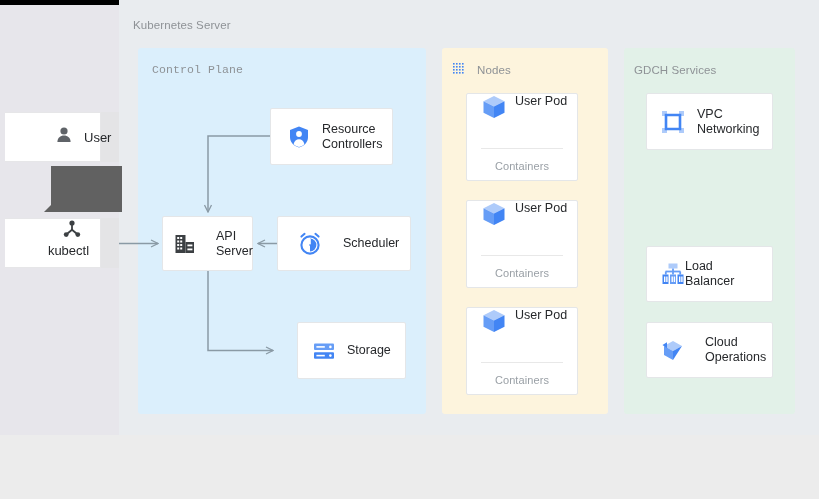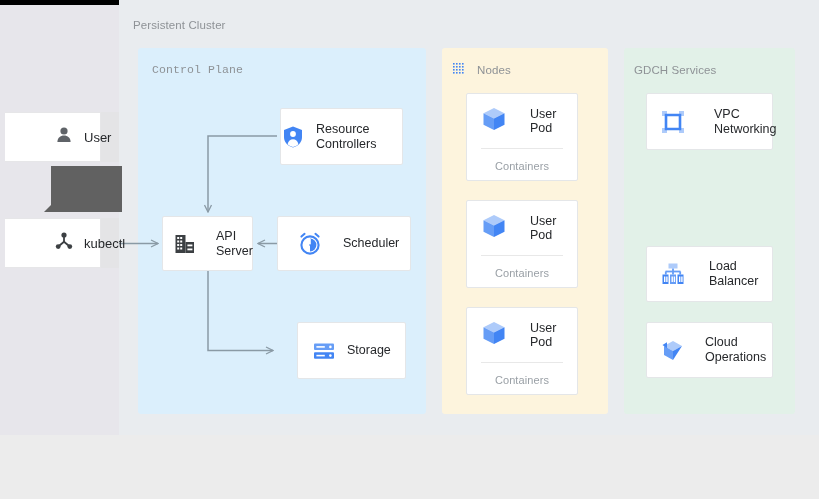--- a/index.html
+++ b/index.html
@@ -45,78 +45,78 @@
     font-size:12.5px;color:#26282b;line-height:15px;white-space:pre-line;
   }
 
   
   .actor{
     position:absolute;background:#fff;box-sizing:border-box;
     display:flex;align-items:center;border:1px solid #e6e6e8;border-left:none;padding-left:32px;
   }
   .actor .lbl{font-size:13px;color:#26282b;}
   #card-user{left:5px;top:112px;width:96px;height:50px;}
-  #card-kubectl{left:5px;top:218px;width:96px;height:50px;}
+  #card-kubectl{left:5px;top:218px;width:96px;height:50px;flex-direction:column;}
   .actor-shadow{position:absolute;background:#e4e4e6;}
   #shadow-user{left:101px;top:112px;width:18px;height:50px;}
   #shadow-kubectl{left:101px;top:218px;width:18px;height:50px;}
 
   
   #callout{
     position:absolute;left:51px;top:166px;width:71px;height:46px;background:#616161;
   }
   #callout-tail{
     position:absolute;left:44px;top:203px;width:0;height:0;
     border-style:solid;border-width:0 0 9px 9px;
     border-color:transparent transparent #616161 transparent;
   }
 
   
   #card-apiserver{left:162px;top:216px;width:91px;height:55px;padding-left:11px;gap:20px;}
-  #card-resource {left:280px;top:108px;width:123px;height:57px;padding-left:0;gap:11px;}
+  #card-resource {left:270px;top:108px;width:123px;height:57px;padding-left:16px;gap:11px;}
   #card-scheduler{left:277px;top:216px;width:134px;height:55px;padding-left:20px;gap:21px;}
   #card-storage  {left:277px;top:322px;width:109px;height:57px;padding-left:14px;gap:11px;margin-left:20px;}
 
   
   .pod{
     position:absolute;background:#fff;border:1px solid #e4e6e8;box-sizing:border-box;
     border-radius:2px;
   }
-  .pod-head{display:flex;align-items:center;height:54px;padding-left:14px;gap:23px;}
+  .pod-head{display:flex;align-items:flex-start;height:54px;padding-left:14px;gap:8px;}
   .pod-head .lbl{font-size:12.5px;color:#26282b;}
   .pod-div{height:1px;background:#e8e8e8;margin:0 14px;}
   .pod-foot{
     text-align:center;font-size:11px;color:#9aa0a6;padding-top:11px;letter-spacing:.1px;
   }
   #pod-0{left:466px;top:93px;width:112px;height:88px;}
   #pod-1{left:466px;top:200px;width:112px;height:88px;}
   #pod-2{left:466px;top:307px;width:112px;height:88px;}
 
   
-  #card-vpc  {left:646px;top:93px;width:127px;height:57px;padding-left:14px;gap:29px;}
+  #card-vpc  {left:646px;top:93px;width:127px;height:57px;padding-left:14px;gap:12px;}
   #card-pd   {left:646px;top:170px;width:127px;height:56px;padding-left:14px;gap:12px;}
-  #card-lb   {left:646px;top:246px;width:127px;height:56px;padding-left:14px;gap:24px;}
+  #card-lb   {left:646px;top:246px;width:127px;height:56px;padding-left:14px;gap:0;}
   #card-ops  {left:646px;top:322px;width:127px;height:56px;padding-left:14px;gap:20px;}
 
   
   #wires{position:absolute;left:0;top:0;width:819px;height:499px;pointer-events:none;}
 
   
   .nodes-ico{position:absolute;left:452px;top:62px;}
 </style>
 </head>
 <body>
 
 <div id="canvas">
 
   <div class="bg-left"></div>
   <div class="bg-main"></div>
   <div class="topbar"></div>
 
-  <div class="cluster-label">Persistent Cluster</div>
+  <div class="cluster-label">Kubernetes Server</div>
 
   <div class="panel" id="panel-control"></div>
   <div class="panel-title" style="left:152px;top:63px;font-family:Liberation Mono, monospace;">Control Plane</div>
 
   <div class="panel" id="panel-nodes"></div>
   <div class="nodes-ico">
     <svg width="14" height="14" viewBox="0 0 14 14">
       <g fill="#4285f4">
         <rect x="1" y="1" width="1.6" height="1.6"></rect>
           <rect x="4" y="1" width="1.6" height="1.6"></rect>

